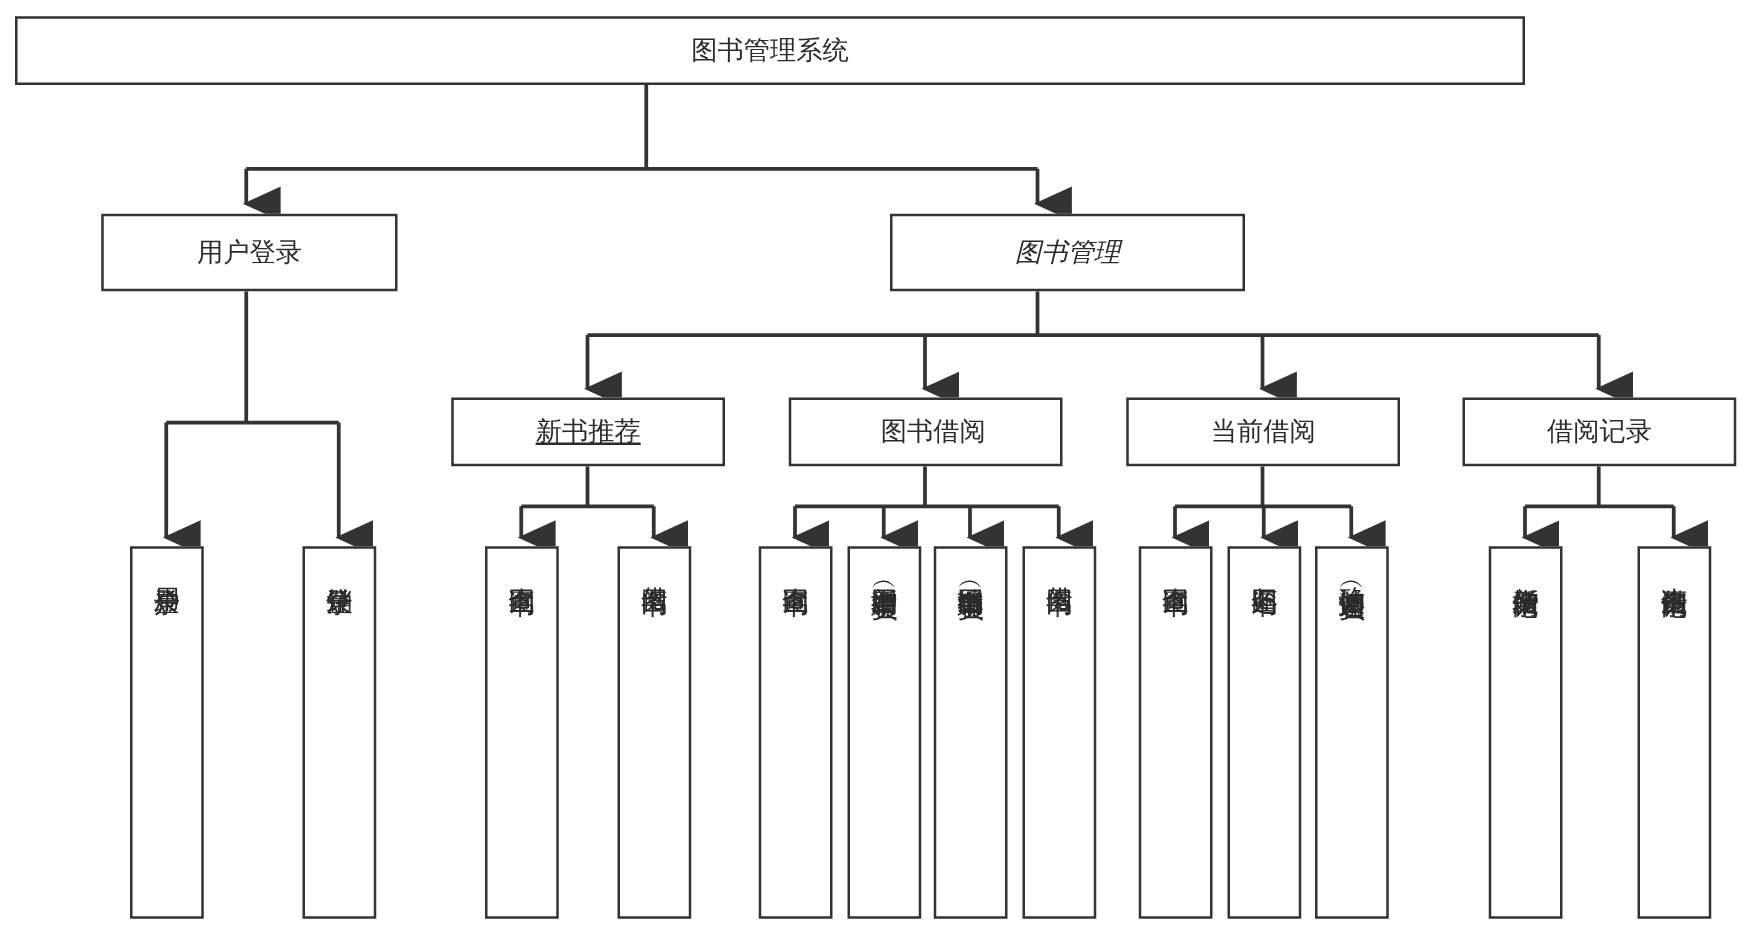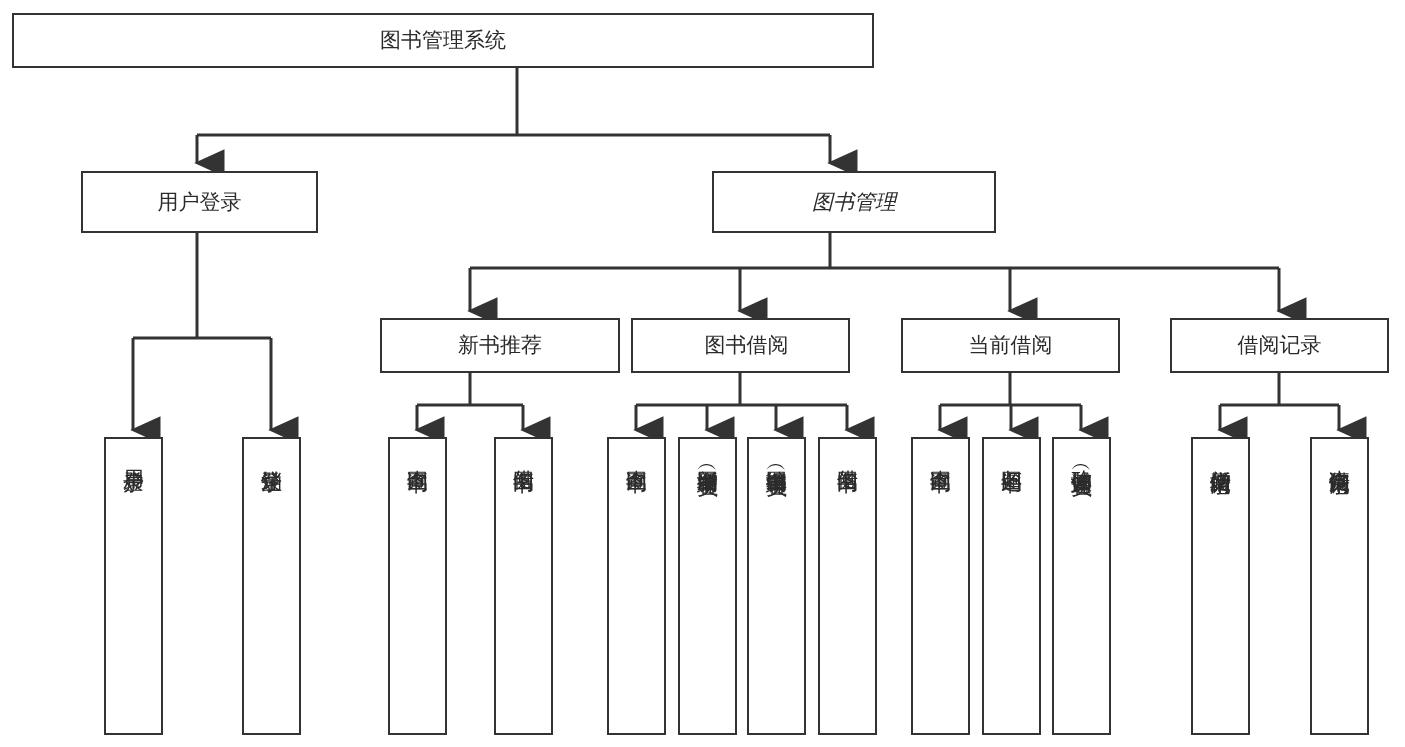--- a/index.html
+++ b/index.html
@@ -112,32 +112,32 @@
       <path d="M 1011 405 L 1011 430" marker-end="url(#arrow)"></path>
       <path d="M 1081 405 L 1081 430" marker-end="url(#arrow)"></path>
 
       <path d="M 1279 373 L 1279 405"></path>
       <path d="M 1220 405 L 1339 405"></path>
       <path d="M 1220 405 L 1220 430" marker-end="url(#arrow)"></path>
       <path d="M 1339 405 L 1339 430" marker-end="url(#arrow)"></path>
     </g>
   </svg>
 
-  <div class="node horiz" style="left:12px; top:13px; width:862px; height:55px;">
+  <div class="node horiz" style="left:12px; top:13px; width:1208px; height:55px;">
     <span class="lbl">图书管理系统</span>
   </div>
 
   <div class="node horiz" style="left:81px; top:171px; width:237px; height:62px;">
     <span class="lbl">用户登录</span>
   </div>
   <div class="node horiz" style="left:712px; top:171px; width:284px; height:62px;font-style:italic;">
     <span class="lbl">图书管理</span>
   </div>
 
-  <div class="node horiz" style="left:380px; top:318px; width:240px; height:55px;">
+  <div class="node horiz" style="left:361px; top:318px; width:219px; height:55px;text-decoration:underline;">
     <span class="lbl">新书推荐</span>
   </div>
   <div class="node horiz" style="left:631px; top:318px; width:219px; height:55px;padding-left:12px;">
     <span class="lbl">图书借阅</span>
   </div>
   <div class="node horiz" style="left:1170px; top:318px; width:219px; height:55px;">
     <span class="lbl">借阅记录</span>
   </div>
   <div class="node horiz" style="left:901px; top:318px; width:219px; height:55px;">
     <span class="lbl">当前借阅</span>

